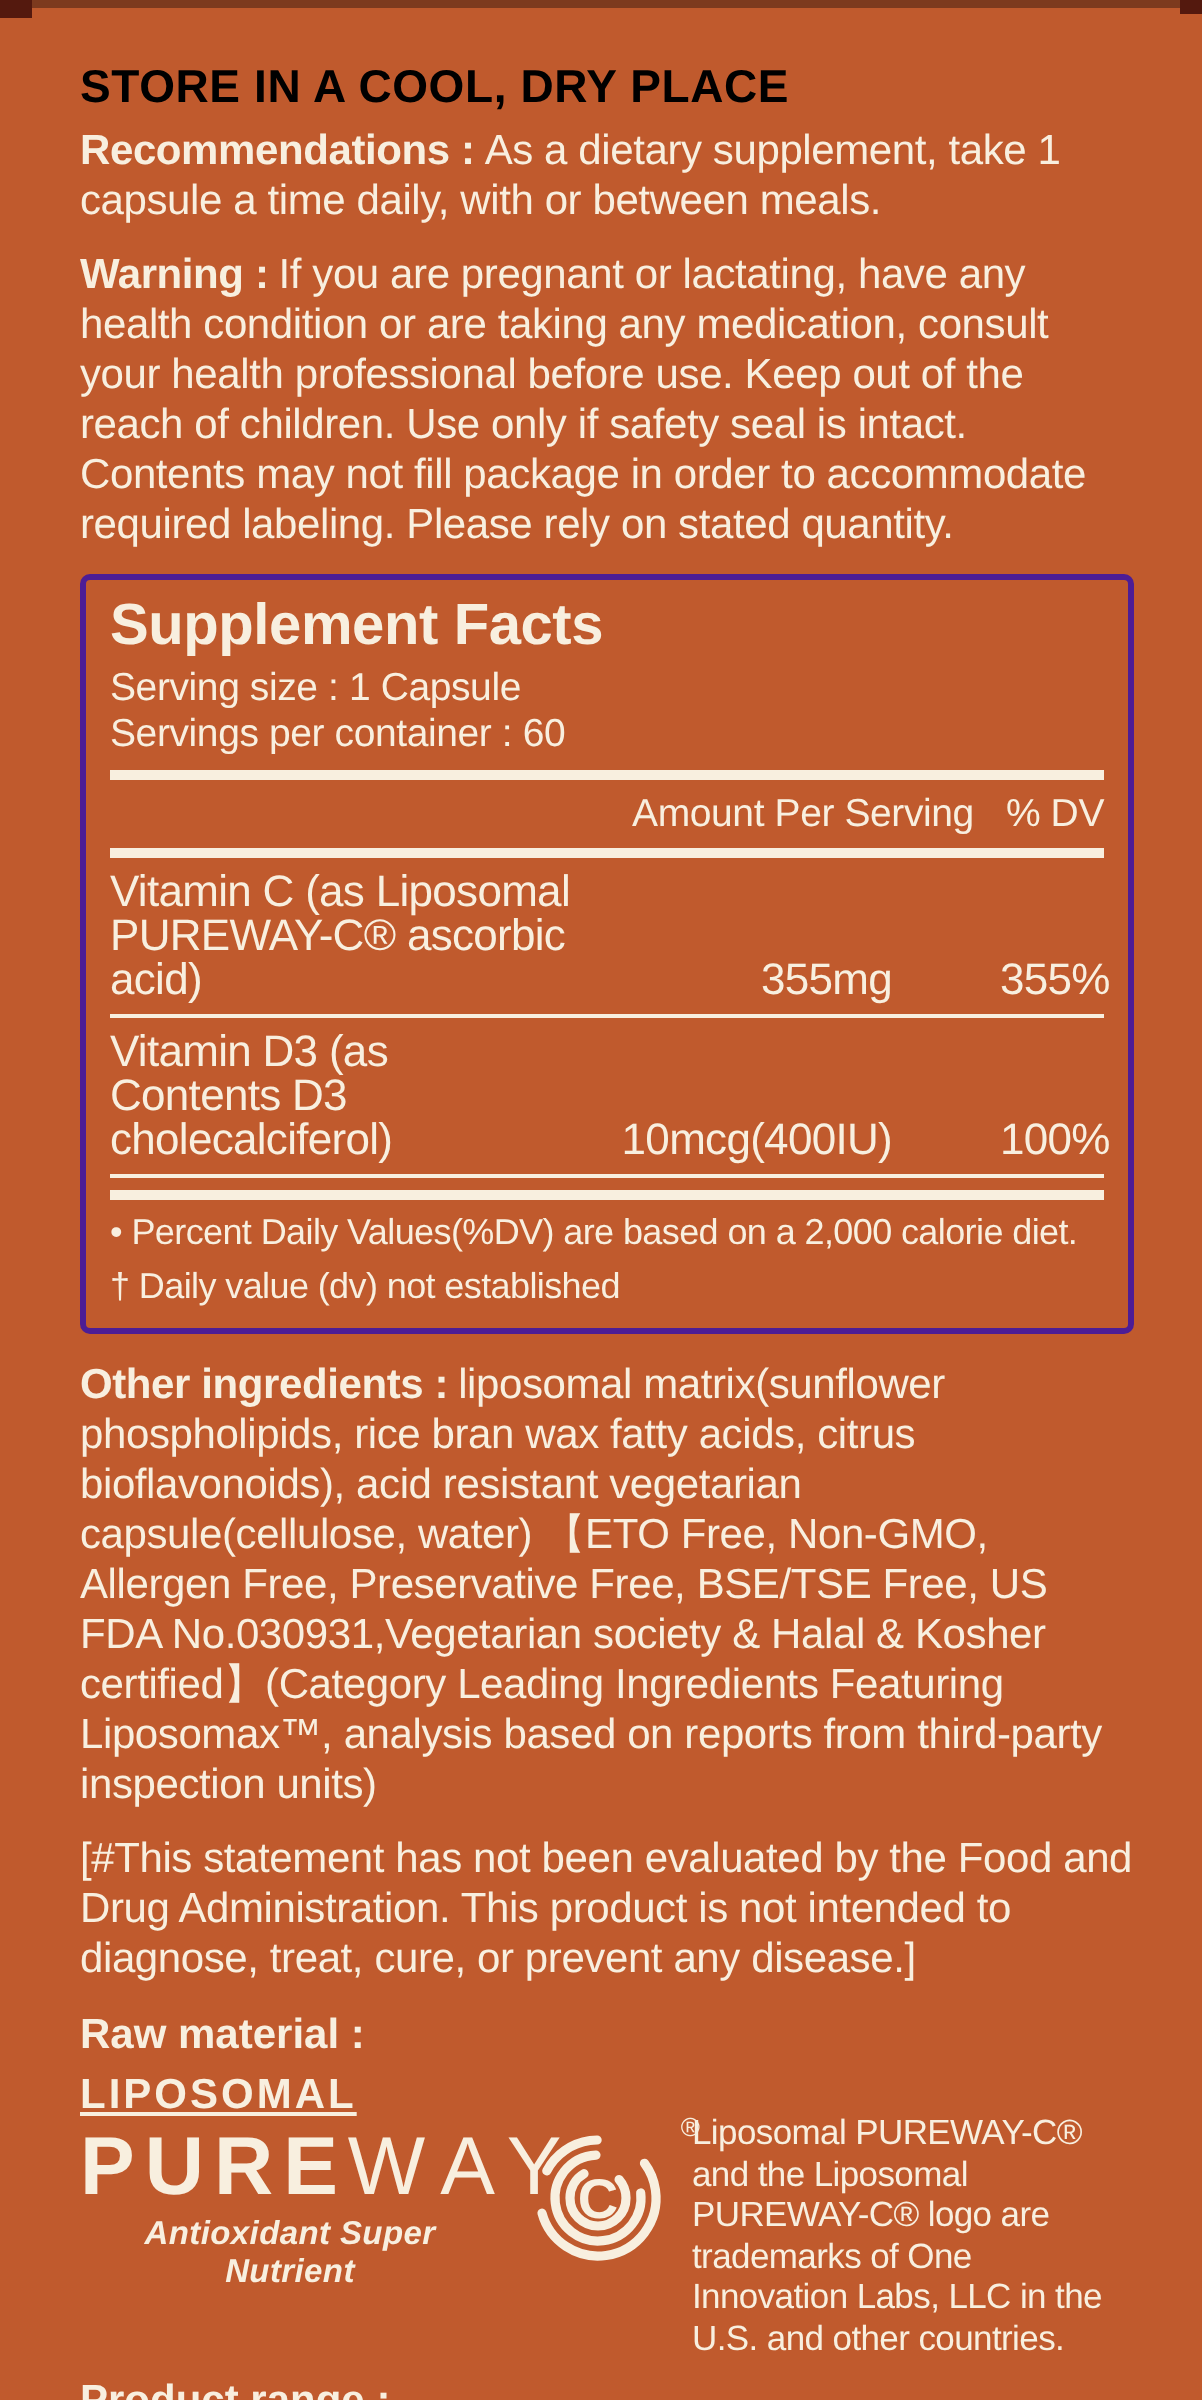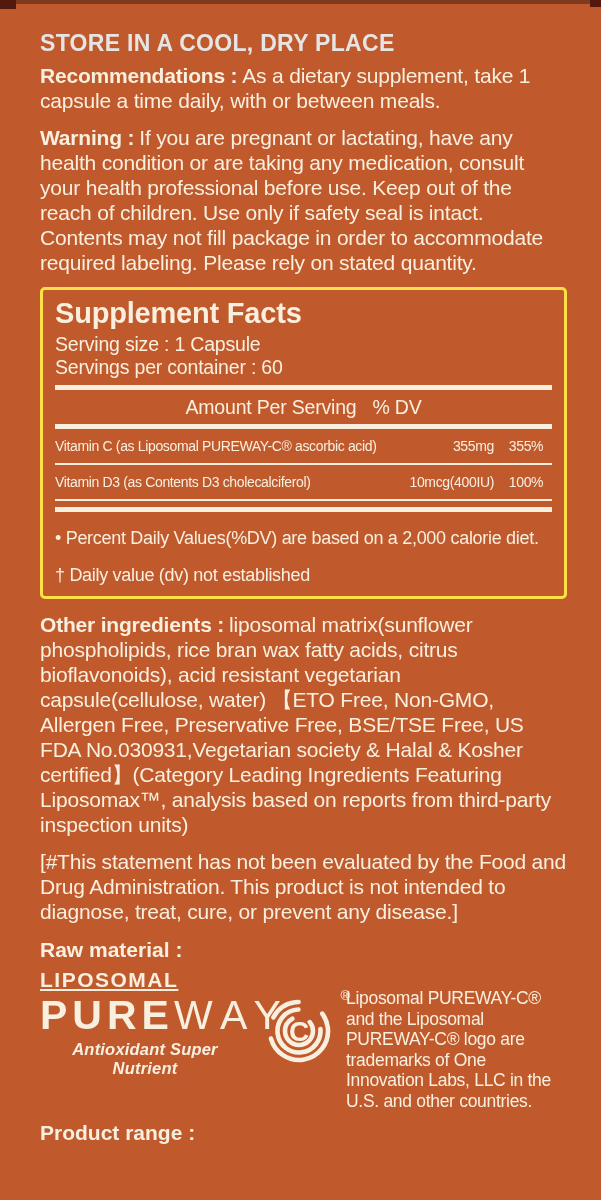--- a/index.html
+++ b/index.html
@@ -11,43 +11,43 @@
     overflow:hidden;
     position:relative;
   }
   .top-edge{position:absolute;top:0;left:0;width:601px;height:4px;background:#7d3a1e;}
   .top-edge-corner-left{position:absolute;top:0;left:0;width:16px;height:9px;background:#54190e;}
   .top-edge-corner-right{position:absolute;top:0;right:0;width:11px;height:7px;background:#54190e;}
 
   .content{padding:30px 34px 0 40px;}
 
   .store-heading{
-    color:#e5e5e5;
+    color:#000000;
     font-size:23px;font-weight:bold;letter-spacing:.3px;
     margin:0 0 6px 0;
   }
   p.body{margin:0 0 12px 0;font-size:21px;line-height:25px;letter-spacing:-.2px;}
   p.body b{margin-right:5px;}
 
   
   .facts{
-    border:3px solid #fde047;border-radius:5px;
+    border:3px solid #4c1d95;border-radius:5px;
     margin:4px 0 13px 0;
     padding:7px 12px 10px 12px;
   }
   .facts-title{font-size:29px;font-weight:bold;margin:0 0 3px 0;letter-spacing:-.2px;}
   .facts-line{font-size:19.5px;line-height:23px;letter-spacing:-.2px;}
   .bar-thick{height:5px;background:#f8efdf;margin:6px 0;}
   .bar-thin{height:2px;background:#f8efdf;margin:6px 0;}
-  .facts-header{display:flex;justify-content:center;gap:16px;font-size:19.5px;line-height:22px;letter-spacing:-.2px;}
-  .facts-row{display:flex;align-items:flex-end;font-size:14px;line-height:22px;letter-spacing:-.35px;white-space:nowrap;}
+  .facts-header{display:flex;justify-content:flex-end;gap:16px;font-size:19.5px;line-height:22px;letter-spacing:-.2px;}
+  .facts-row{display:flex;align-items:flex-end;font-size:22px;line-height:22px;letter-spacing:-.35px;white-space:nowrap;gap:48px;}
   .facts-row .name{flex:1;white-space:pre-line;}
   .facts-row .amt{text-align:center;margin-left:8px;}
   .facts-row .dv{width:52px;text-align:center;margin-left:6px;}
-  .footnote{font-size:18px;line-height:21px;letter-spacing:-.3px;margin-top:16px;}
+  .footnote{font-size:18px;line-height:21px;letter-spacing:-.3px;margin-top:6px;}
 
   
   .raw-label{font-size:21px;font-weight:bold;margin:0 0 6px 0;}
   .brand-caps{font-size:21px;font-weight:bold;letter-spacing:1.5px;margin:0 0 2px 0;text-decoration:underline;}
   .logo-row{display:flex;align-items:flex-start;margin:0 0 10px 0;}
   .logo-left{width:222px;}
   .wordmark{font-size:41px;line-height:42px;white-space:nowrap;}
   .wordmark .pure{font-weight:bold;letter-spacing:5px;text-align:center;}
   .wordmark .way{font-weight:normal;letter-spacing:9px;}
   .tagline{font-size:16.5px;font-weight:bold;font-style:italic;letter-spacing:.2px;text-align:center;width:210px;margin-top:4px;}

